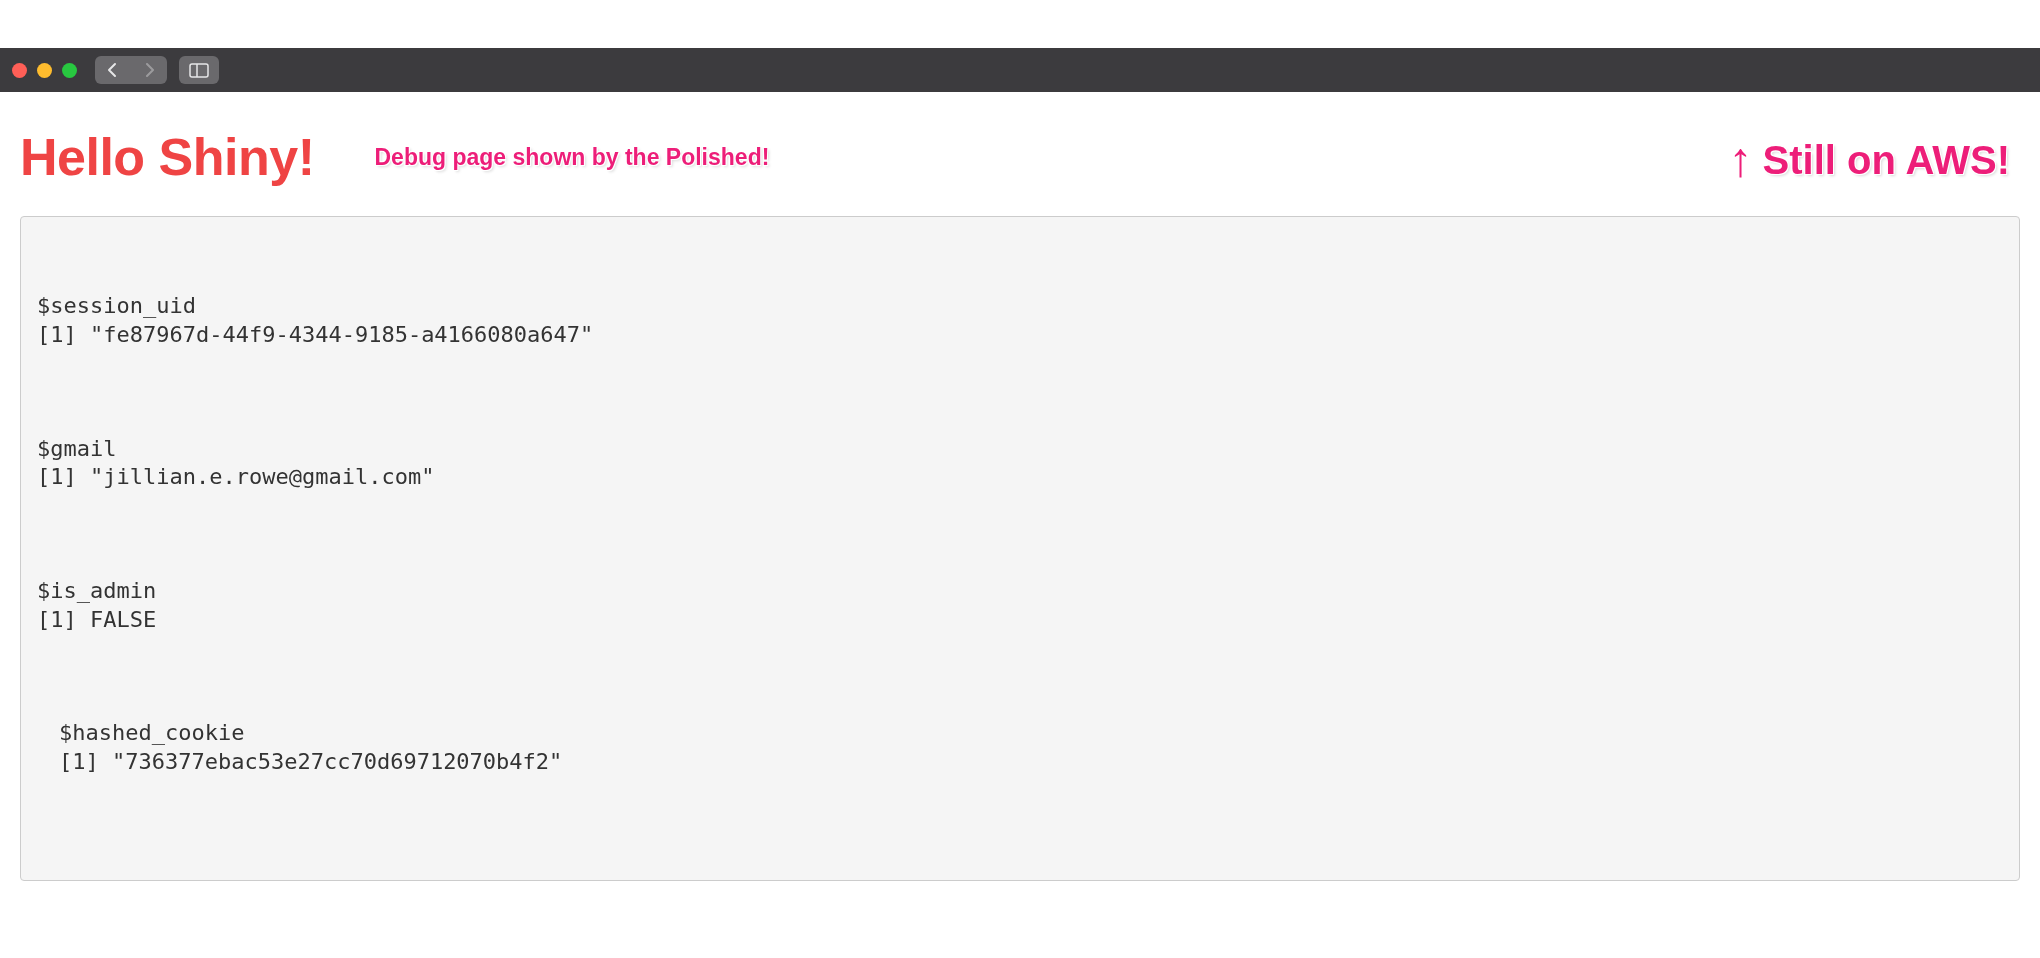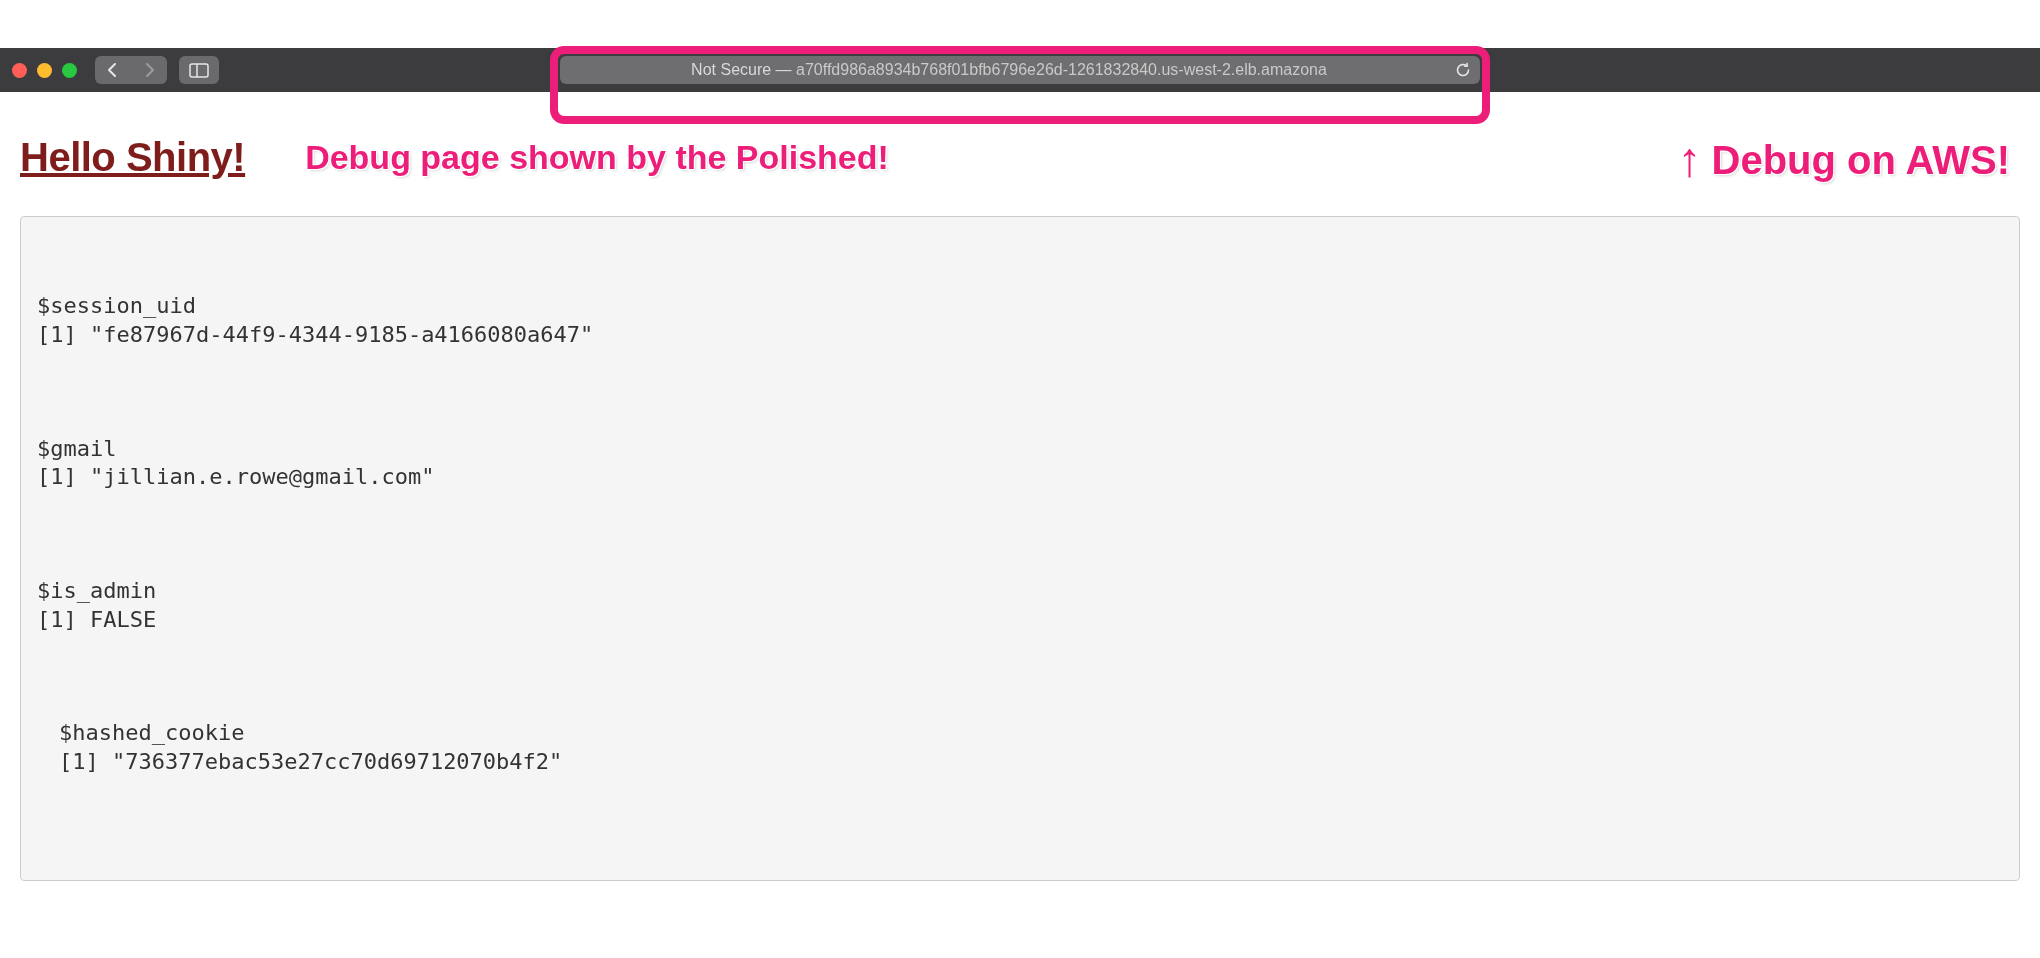--- a/index.html
+++ b/index.html
@@ -117,28 +117,27 @@
     .content-area {
       padding: 20px 20px;
     }
     .header-row {
       display: flex;
       align-items: center;
       position: relative;
       height: 90px;
     }
     .page-title {
-      font-size: 40px;
+      font-size: 52px;
       font-weight: 600;
-      color: #7f1d1d;
+      color: #ef4444;
       letter-spacing: -0.5px;
-      text-decoration: underline;
     }
     .annotation {
-      font-size: 34px;
+      font-size: 23px;
       font-weight: 700;
       color: #ed1e79;
       text-shadow: -1px -1px 0 #fff, 1px -1px 0 #fff, -1px 1px 0 #fff, 1px 1px 0 #fff, 2px 2px 3px rgba(0,0,0,0.15);
     }
     .annotation-debug {
       margin-left: 60px;
     }
     .annotation-aws {
       position: absolute;
       right: 10px;
@@ -194,41 +193,29 @@
     </div>
   </div>
 
   <div class="sidebar-toggle">
     <svg width="20" height="15" viewBox="0 0 20 15">
       <rect x="1" y="1" width="18" height="13" rx="2" stroke-width="1.5"></rect>
       <line x1="8" y1="1" x2="8" y2="14" stroke-width="1.5"></line>
     </svg>
   </div>
 
-  <div class="address-wrapper">
-    <div class="address-highlight"></div>
-    <div class="address-bar">
-      <span class="addr-text"><span class="addr-prefix">Not Secure — </span><span>a70ffd986a8934b768f01bfb6796e26d-1261832840.us-west-2.elb.amazona</span></span>
-      <div class="reload-btn">
-        <svg width="16" height="16" viewBox="0 0 16 16">
-          <path d="M13.5 8a5.5 5.5 0 1 1-2-4.24" stroke-width="1.6" stroke-linecap="round"></path>
-          <path d="M12 1.5 L12.2 4.2 L9.5 4" stroke-width="1.6" stroke-linecap="round" stroke-linejoin="round"></path>
-        </svg>
-      </div>
-    </div>
-  </div>
 </div>
 
 <div class="content-area">
   <div class="header-row">
     <h2 class="page-title">Hello Shiny!</h2>
     <span class="annotation annotation-debug">Debug page shown by the Polished!</span>
     <div class="annotation annotation-aws">
       <span class="arrow-up">↑</span>
-      <span>Debug on AWS!</span>
+      <span>Still on AWS!</span>
     </div>
   </div>
 
   <div class="debug-panel">
     <div class="debug-block"><span>$session_uid</span>
 <span>[1]</span> <span>"fe87967d-44f9-4344-9185-a4166080a647"</span></div>
     <div class="debug-block"><span>$gmail</span>
 <span>[1]</span> <span>"jillian.e.rowe@gmail.com"</span></div>
     <div class="debug-block"><span>$is_admin</span>
 <span>[1]</span> <span>FALSE</span></div>

